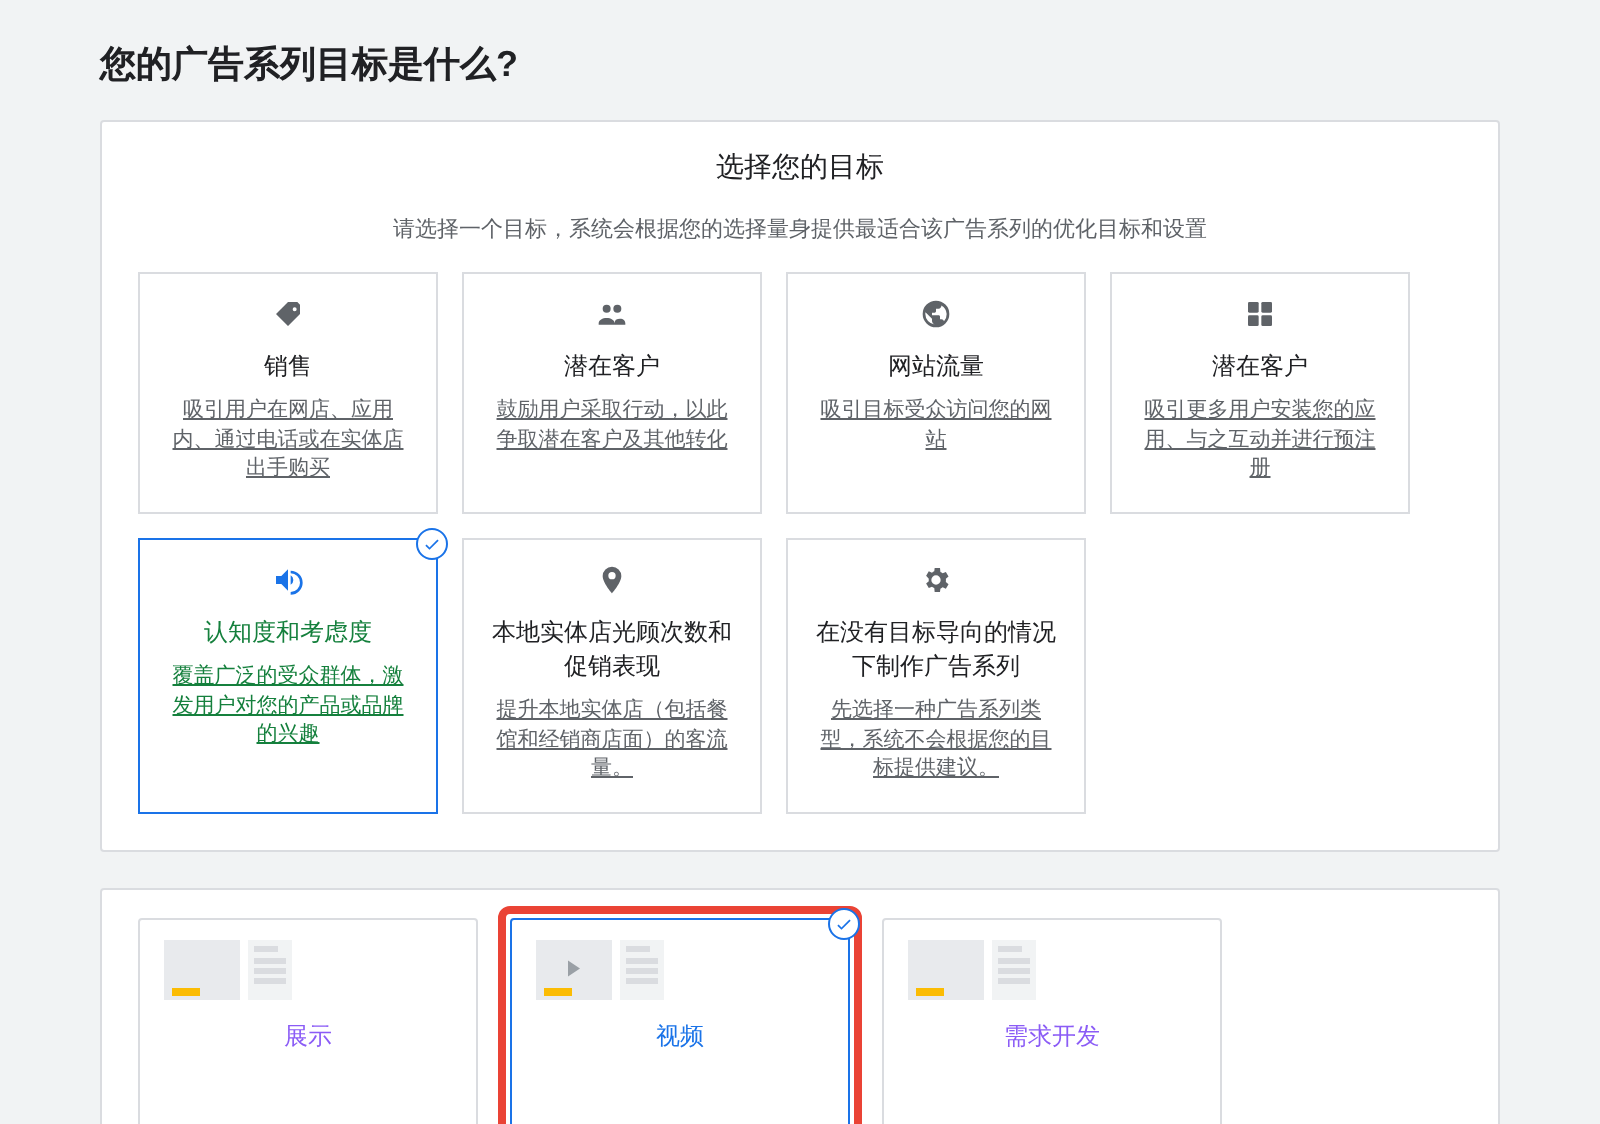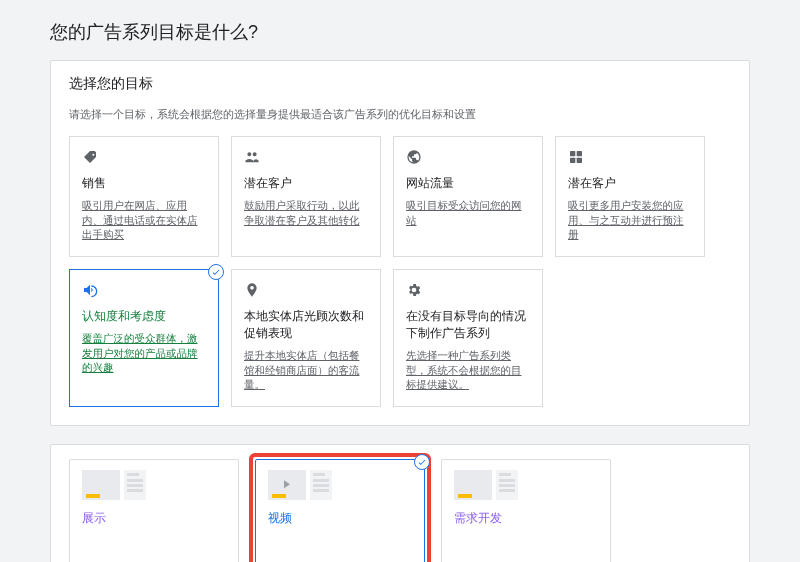--- a/index.html
+++ b/index.html
@@ -9,30 +9,31 @@
     font-family: Arial, "Microsoft YaHei", sans-serif;
     font-size: 12px;
     color: #3c4043;
     width: 800px;
   }
   .wrap {
     padding: 20px 50px;
   }
   .page-title {
     font-size: 18px;
-    font-weight: 400;
+    font-weight: 700;
     margin: 0 0 16px 0;
     color: #202124;
   }
   .panel {
     background: #fff;
     border: 1px solid #dadce0;
     border-radius: 2px;
     margin-bottom: 18px;
     padding: 14px 18px 18px 18px;
+    text-align: center;
   }
   .panel-title {
     font-size: 14px;
     color: #202124;
     margin-bottom: 14px;
   }
   .panel-desc {
     font-size: 11px;
     color: #5f6368;
     margin-bottom: 14px;

